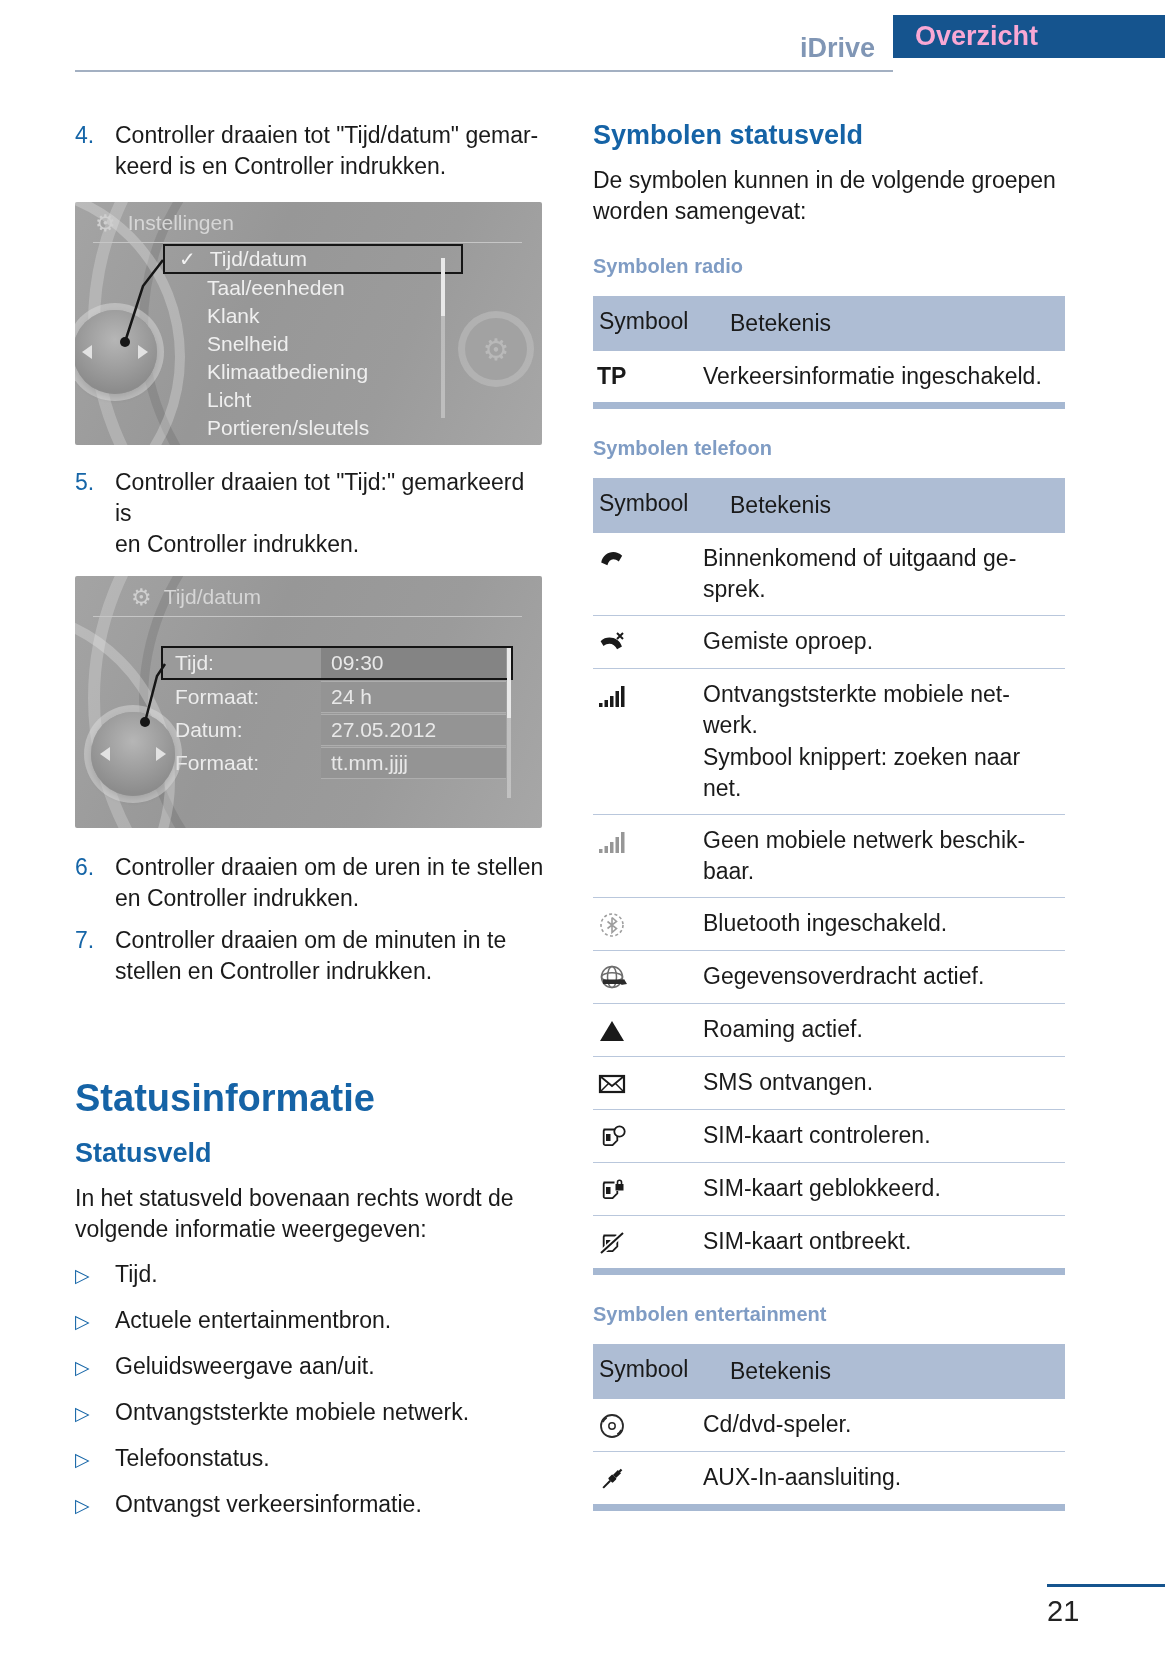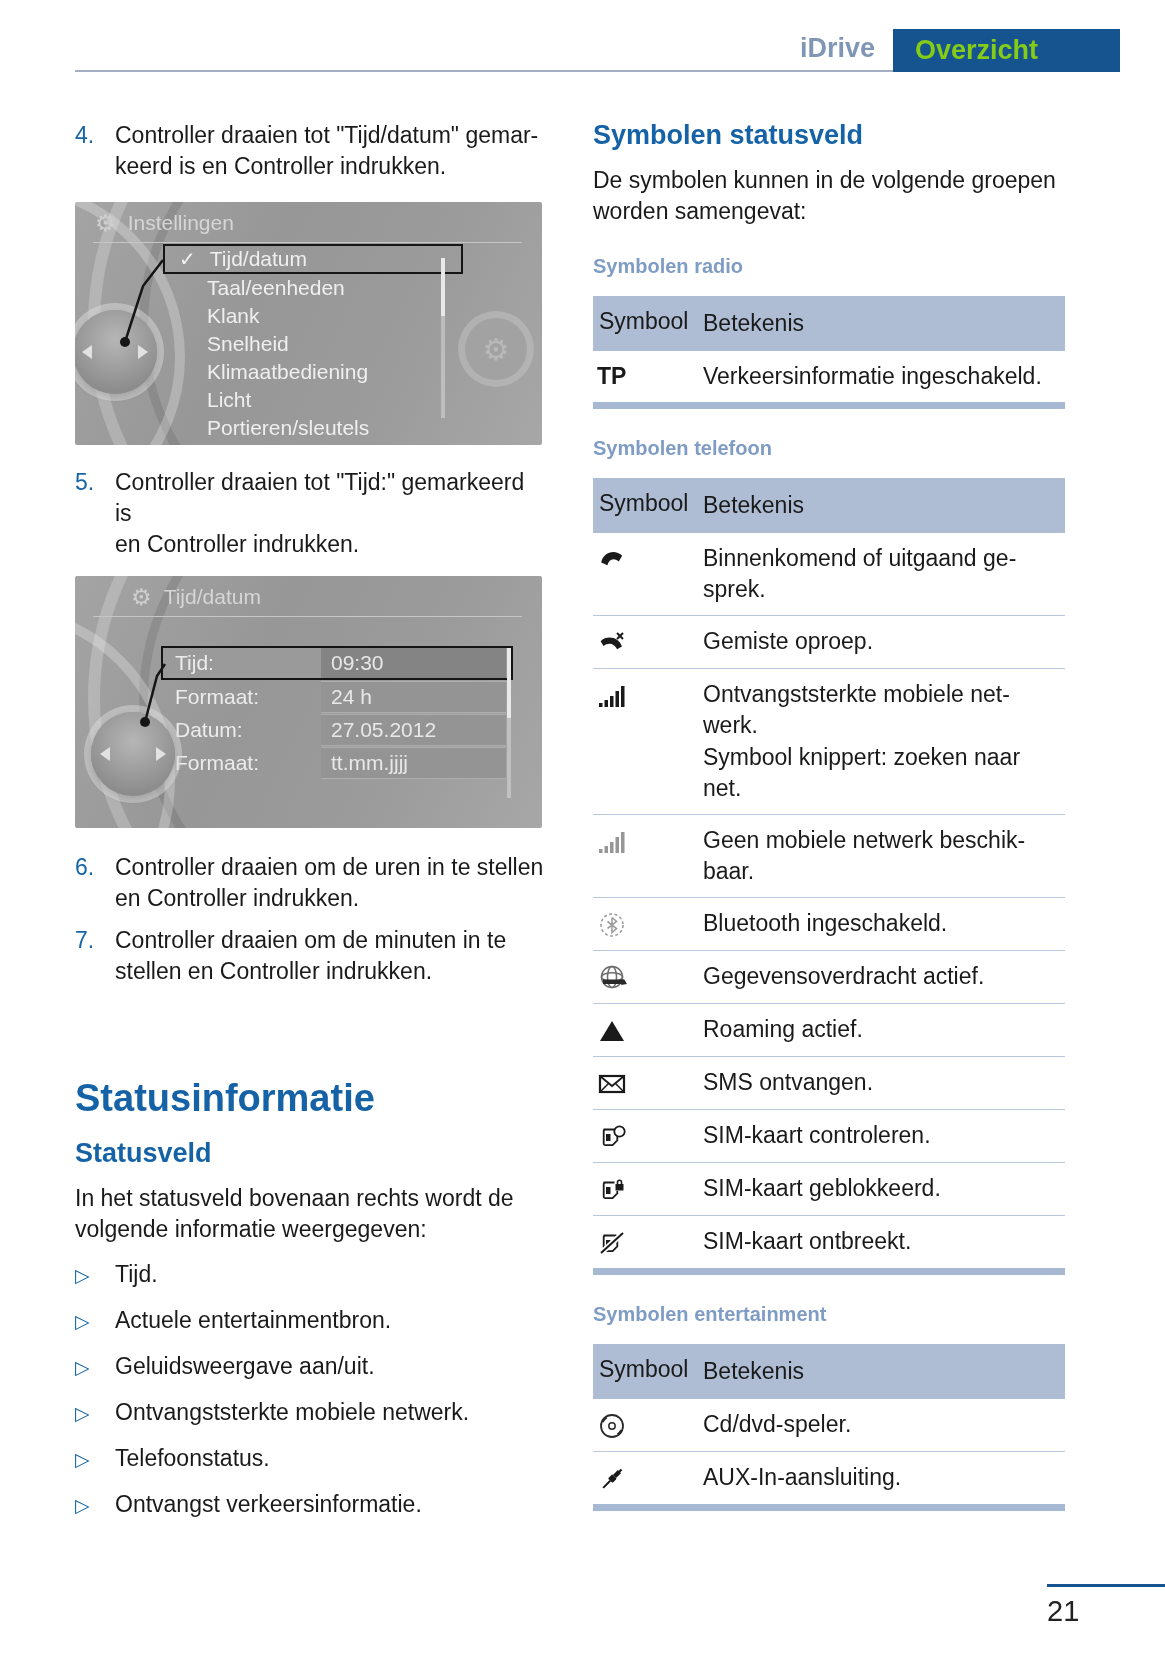--- a/index.html
+++ b/index.html
@@ -2,22 +2,22 @@
 <html><head>
 <meta charset="utf-8">
 <style>
   html,body{margin:0;padding:0;background:#ffffff;}
   .page{position:relative;width:1165px;height:1653px;background:#ffffff;overflow:hidden;
         font-family:"Liberation Sans", sans-serif;color:#1a1a1a;}
 
   
   .hdr-left{position:absolute;left:700px;top:33px;width:175px;text-align:right;
             font-size:27px;font-weight:bold;color:#8096b5;}
-  .hdr-tab{position:absolute;left:893px;top:29px;width:227px;height:43px;background:#15548e;
-           color:#84cc16;font-size:27px;font-weight:bold;line-height:43px;
+  .hdr-tab{position:absolute;left:893px;top:15px;width:272px;height:43px;background:#15548e;
+           color:#f9a8d4;font-size:27px;font-weight:bold;line-height:43px;
            padding-left:22px;box-sizing:border-box;}
   .hdr-rule{position:absolute;left:75px;top:70px;width:818px;height:2px;background:#a3b0c2;}
 
   
   .col{position:absolute;top:120px;}
   .col-left{left:75px;width:470px;}
   .col-right{left:593px;width:472px;}
 
   
   .step{display:flex;font-size:23px;line-height:31px;}
@@ -27,21 +27,21 @@
   .h2{font-size:27px;font-weight:bold;color:#1563a6;}
   .h3{font-size:20px;font-weight:bold;color:#7f9cc4;margin-top:28px;}
   .para{font-size:23px;line-height:31px;white-space:pre-line;margin-top:14px;}
   .bullets{margin-top:0;}
   .bullet{display:flex;margin-top:14px;font-size:23px;line-height:31px;}
   .bullet .tri{flex:none;width:40px;color:#1565a7;font-size:19px;padding-top:1px;
                font-family:"DejaVu Sans", sans-serif;}
 
   
   .sym-table{width:100%;border-bottom:7px solid #a6b8d2;margin-top:18px;}
-  .t-head{display:flex;background:#aebdd4;padding:12px 0;font-size:23px;}
+  .t-head{display:flex;background:#aebdd4;padding:12px 0;font-size:23px;gap:27px;}
   .t-head .c-sym{padding-left:6px;}
   .c-sym{flex:none;width:110px;box-sizing:border-box;font-size:23px;}
   .c-meaning{flex:1;font-size:23px;line-height:31px;white-space:pre-line;}
   .t-row{display:flex;padding:10px 0;}
   .t-row + .t-row{border-top:1px solid #b9c7dc;}
   .t-row .c-sym{padding-left:4px;padding-top:2px;font-weight:bold;}
   .note{margin-top:1px;white-space:pre-line;}
   .c-sym svg{display:block;}
 
   

